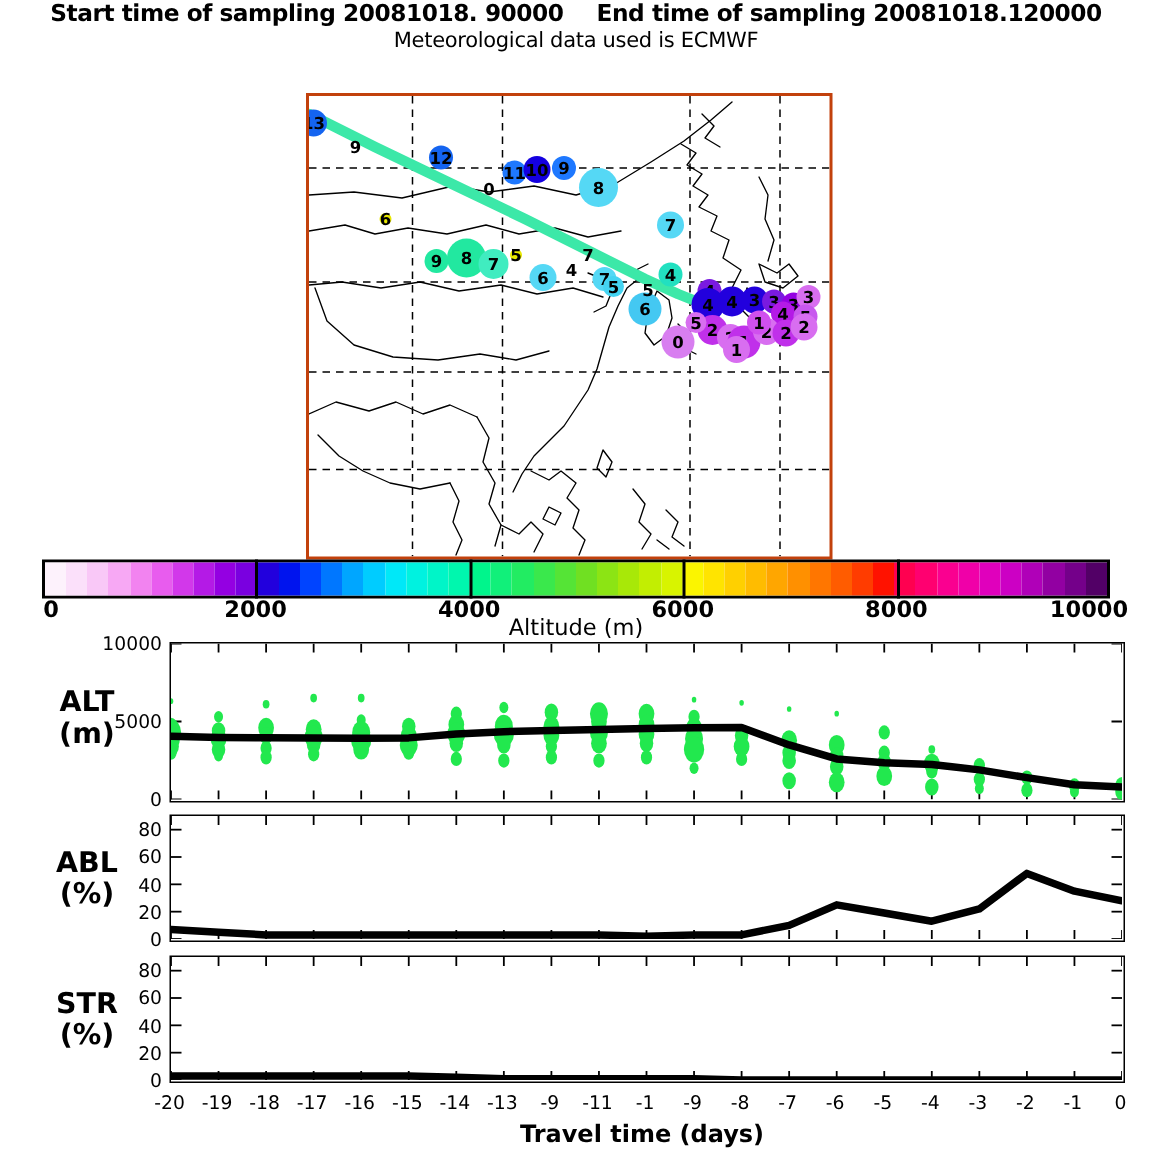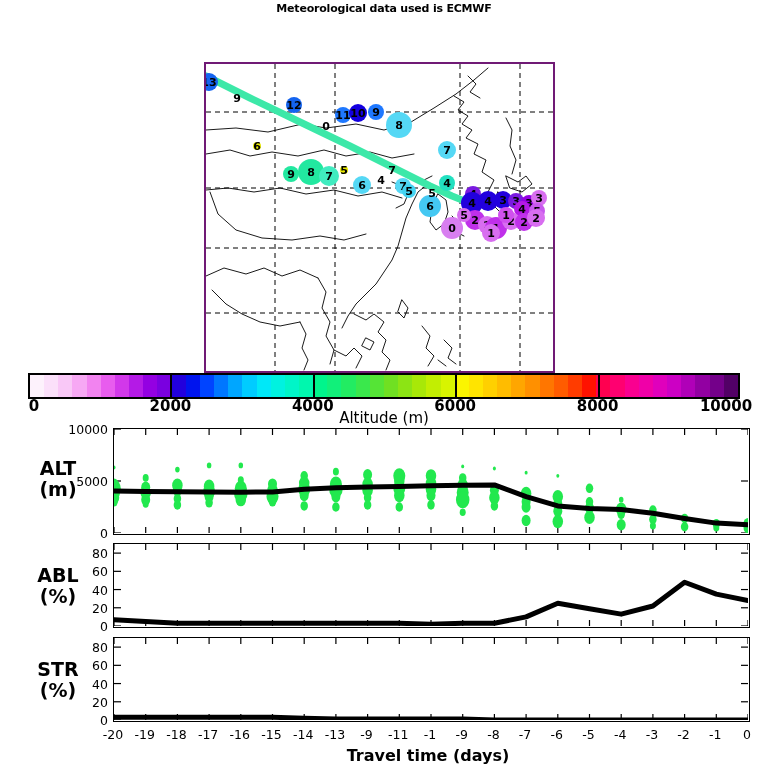--- a/index.html
+++ b/index.html
@@ -3,25 +3,25 @@
 <meta charset="utf-8">
 <style>
   html,body{margin:0;padding:0;background:#ffffff;}
   body{width:768px;height:768px;position:relative;overflow:hidden;
        font-family:"DejaVu Sans","Liberation Sans",sans-serif;color:#000;}
   .abs{position:absolute;}
   
   #title-block{left:0;top:0;width:768px;text-align:center;}
   .t1{font-weight:bold;font-size:17px;line-height:21px;letter-spacing:-0.2px;}
   .t2{font-weight:bold;font-size:15.5px;line-height:19px;letter-spacing:-0.3px;}
-  .t3{font-weight:bold;font-size:11px;line-height:17px;letter-spacing:-0.2px;}
+  .t3{font-weight:normal;font-size:14px;line-height:17px;letter-spacing:-0.2px;}
   .t2 span.gap{display:inline-block;width:22px;}
   
   #map-panel{left:204px;top:62px;width:351px;height:311px;
-             border:2px solid #701a75;box-sizing:border-box;background:#fff;overflow:hidden;}
+             border:2px solid #c2410c;box-sizing:border-box;background:#fff;overflow:hidden;}
   #map-svg{position:absolute;left:0;top:0;}
   .bubble{position:absolute;border-radius:50%;transform:translate(-50%,-50%);
           display:flex;align-items:center;justify-content:center;}
   .bubble b{font-size:11px;font-weight:bold;color:#000;line-height:1;
             font-family:"DejaVu Sans","Liberation Sans",sans-serif;}
   
   #cbar-wrap{left:28px;top:373px;width:712px;height:26px;border:2px solid #000;
              box-sizing:border-box;display:flex;}
   #cbar-wrap .seg{flex:1 1 auto;height:100%;}
   .cbar-sep{position:absolute;top:373px;width:2px;height:26px;background:#000;}
@@ -37,20 +37,21 @@
   .ylab{position:absolute;text-align:center;font-weight:bold;font-size:19px;line-height:21px;}
   .ytick{position:absolute;text-align:right;font-size:12.5px;transform:translateY(-50%);}
   .xtick{position:absolute;font-size:12.5px;transform:translateX(-50%);}
   #xaxis-title{position:absolute;left:0;top:746px;width:768px;text-align:center;
                font-weight:bold;font-size:16px;padding-left:44px;}
 </style>
 </head>
 <body>
 
 <div id="title-block" class="abs">
+  <div class="t2"><span>Start time of sampling 20081018. 90000</span><span class="gap"></span><span>End time of sampling 20081018.120000</span></div>
   <div class="t3">Meteorological data used is ECMWF</div>
 </div>
 
 <div id="map-panel" class="abs">
   <svg id="map-svg" width="347" height="307" viewBox="0 0 347 307">
     <g id="graticule-group" stroke="#000" stroke-width="1" stroke-dasharray="5,4" fill="none">
         <line x1="69" y1="0" x2="69" y2="307"></line>
         <line x1="129" y1="0" x2="129" y2="307"></line>
         <line x1="254" y1="0" x2="254" y2="307"></line>
         <line x1="314" y1="0" x2="314" y2="307"></line>

